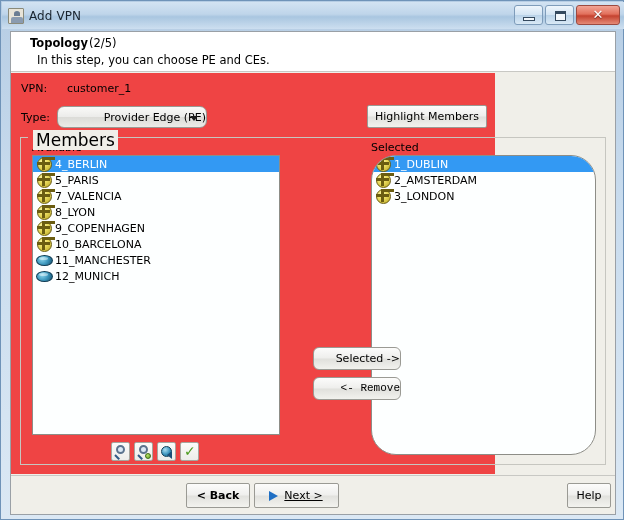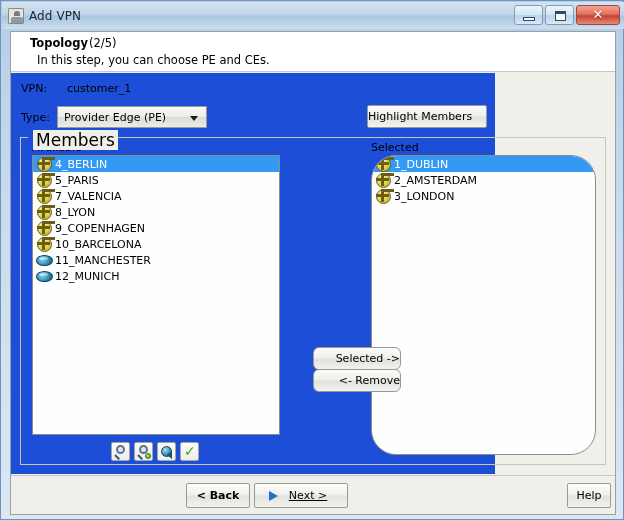--- a/index.html
+++ b/index.html
@@ -148,42 +148,43 @@
     left: 26px; top: 21px;
     font-size: 11.5px;
     color: #000;
   }
 
   
   #body {
     position: absolute;
     left: 0; top: 41px;
     width: 484px; height: 401px;
-    background: #1d4ed8;
+    background: #ef4444;
   }
 
   .lbl { font-size: 11px; color: #000; }
 
   #vpnRow { position: absolute; left: 10px; top: 9px; display: flex; align-items: center; }
   #vpnRow .k { width: 34px; }
   #vpnRow .v { margin-left: 12px; }
 
   #typeRow { position: absolute; left: 10px; top: 33px; display: flex; align-items: center; }
   #typeRow .k { width: 34px; }
 
   .combo {
     margin-left: 2px;
     width: 150px; height: 22px;
     background: linear-gradient(to bottom, #fafaf8 0%, #ececea 48%, #dcdcd8 52%, #ebebe7 100%);
     border: 1px solid #9a9a94;
-    border-radius: 0;
+    border-radius: 7px;
     display: flex;
     align-items: center;
     padding-left: 6px;
     position: relative;
+    justify-content: flex-end;
   }
   .combo .ctext { font-size: 11px; color: #000; }
   .combo .arrow {
     position: absolute;
     right: 8px; top: 9px;
     width: 0; height: 0;
     border-left: 4px solid transparent;
     border-right: 4px solid transparent;
     border-top: 5px solid #1b1b1b;
   }
@@ -191,21 +192,21 @@
   
   #highlightBtn {
     position: absolute;
     right: 8px; top: 32px;
     width: 120px; height: 23px;
     background: linear-gradient(to bottom, #fcfcfb 0%, #eeeeec 48%, #e0e0dc 52%, #f2f2ee 100%);
     border: 1px solid #9a9a94;
     border-radius: 2px;
     font-size: 11px;
     color: #000;
-    text-align: left;
+    text-align: center;
     line-height: 21px;
   }
 
   
   #members {
     position: absolute;
     left: 9px; top: 64px;
     width: 586px; height: 328px;
     border: 1px solid #c6c6c0;
     border-top: none;
@@ -317,21 +318,21 @@
     background: linear-gradient(to bottom, #fcfcfb 0%, #eeeeec 48%, #e0e0dc 52%, #f2f2ee 100%);
     border: 1px solid #9a9a94;
     border-radius: 6px;
     font-size: 11px;
     color: #000;
     text-align: right;
     line-height: 21px;
     margin-left: 34px;
   }
   #btnSelected { left: 258px; top: 210px; }
-  #btnRemove   { left: 258px; top: 232px; }
+  #btnRemove   { left: 258px; top: 240px; font-family: Liberation Mono, monospace; }
 
   
   #iconbar {
     position: absolute;
     left: 90px; top: 305px;
     display: flex;
     gap: 4px;
   }
   .iconbtn {
     width: 19px; height: 19px;
@@ -405,21 +406,21 @@
     height: 25px;
     background: linear-gradient(to bottom, #fcfcfb 0%, #efefed 48%, #e1e1dd 52%, #f3f3ef 100%);
     border: 1px solid #9a9a94;
     border-radius: 2px;
     font-size: 11px;
     color: #000;
     text-align: center;
     line-height: 23px;
   }
   #btnBack  { left: 175px; top: 7px; width: 64px; font-weight: bold; }
-  #btnNext  { left: 243px; top: 7px; width: 94px; text-decoration: underline; }
+  #btnNext  { left: 243px; top: 7px; width: 85px; text-decoration: underline; }
   #btnClose { left: 489px; top: 7px; width: 60px; }
   #btnHelp  { left: 556px; top: 7px; width: 44px; }
 
   #btnNext .nxt-arrow {
     position: absolute;
     left: 14px; top: 7px;
     width: 0; height: 0;
     border-top: 5px solid transparent;
     border-bottom: 5px solid transparent;
     border-left: 9px solid #1f6fc4;

